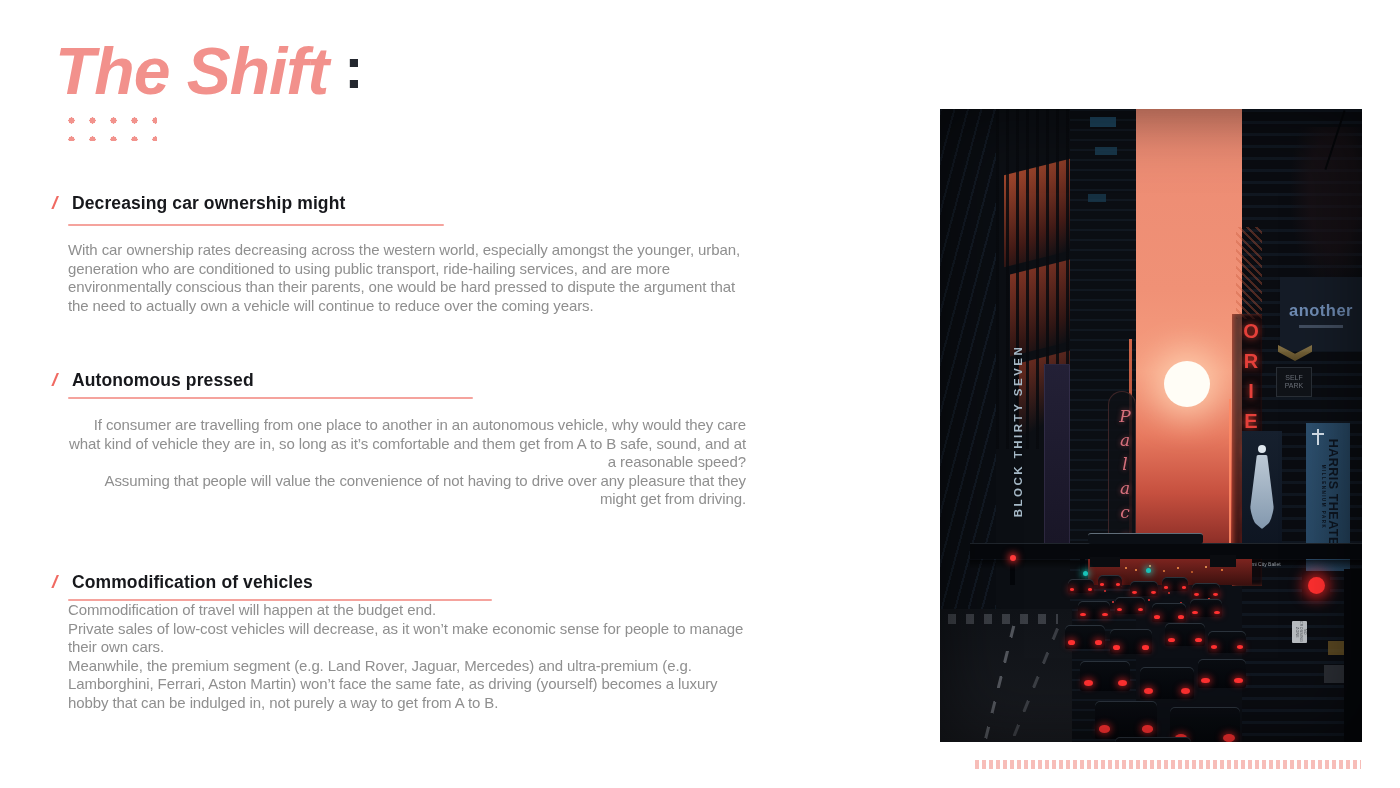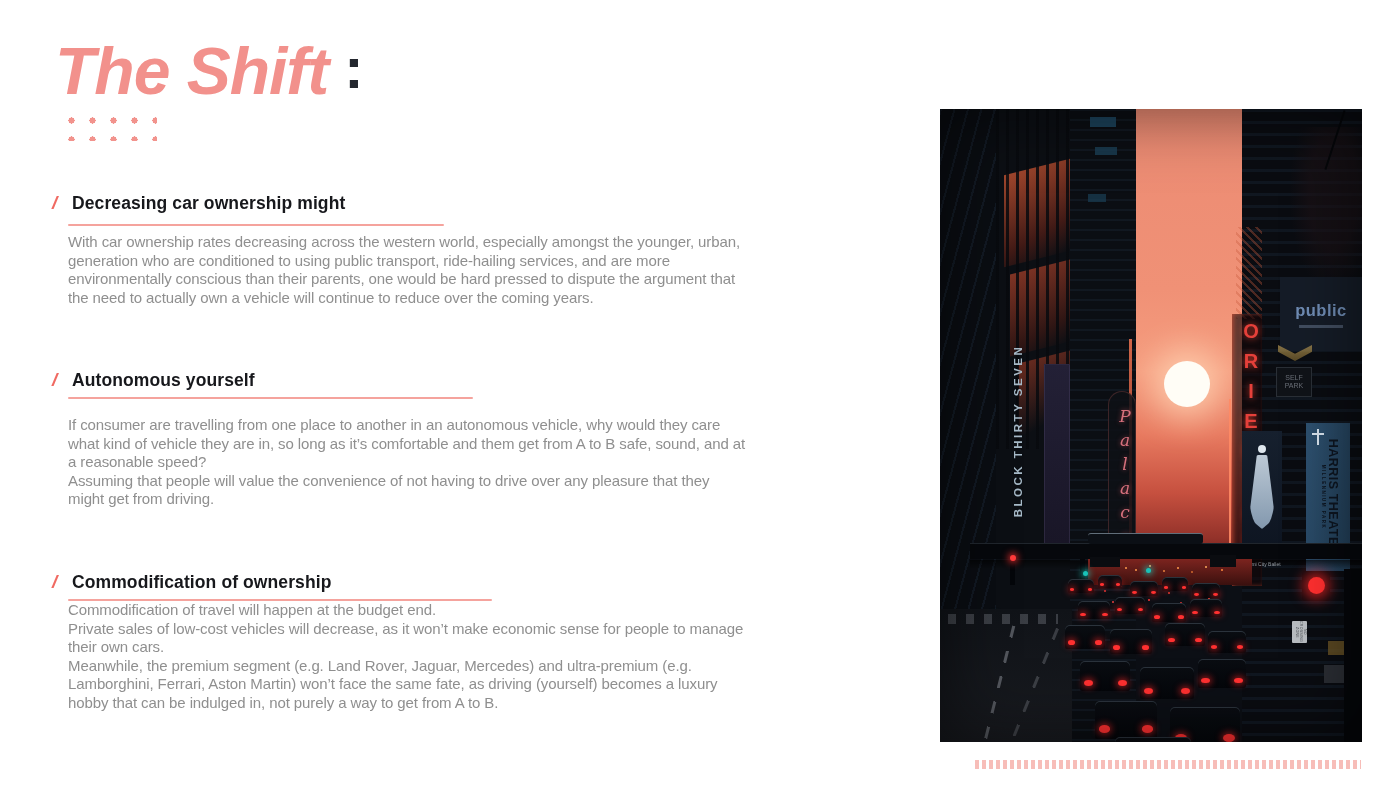--- a/index.html
+++ b/index.html
@@ -21,22 +21,22 @@
   .sec-1 { top:192px; } .sec-2 { top:369px; } .sec-3 { top:571px; }
   .sec-head { display:flex; gap:10px; align-items:flex-start; }
   .marker { color:#f06a62; font-style:italic; font-weight:700; font-size:19px; line-height:22px; width:10px; }
   .sec-head h2 { font-size:17.5px; font-weight:700; color:#17181c; letter-spacing:.1px; line-height:22px; }
   .underline { height:2px; background:#f5a39d; margin-left:16px; border-radius:1px; }
   .sec-1 .underline { width:376px; margin-top:10px; }
   .sec-2 .underline { width:405px; margin-top:6px; }
   .sec-3 .underline { width:424px; margin-top:6px; }
   .body-text { margin-left:16px; width:678px; font-size:15px; line-height:18.6px;
                color:#8f8f8f; letter-spacing:-0.1px; white-space:pre-line; }
-  .sec-1 .body-text { margin-top:7px; }
-  .sec-2 .body-text { margin-top:17px; }
+  .sec-1 .body-text { margin-top:15px; }
+  .sec-2 .body-text { margin-top:17px;text-align:right; }
   .sec-3 .body-text { }
 
   
   .photo { position:absolute; left:940px; top:109px; width:422px; height:633px;
            background:#0c0f15; overflow:hidden; }
   .photo > * { position:absolute; }
   .photo::after { content:""; position:absolute; inset:0;
                   box-shadow:inset 0 0 70px rgba(0,0,0,.55); pointer-events:none; }
 
   .sky { left:192px; top:0; width:112px; height:452px;
@@ -200,31 +200,31 @@
       <span class="marker">/</span>
       <h2>Decreasing car ownership might</h2>
     </div>
     <div class="underline"></div>
     <p class="body-text">With car ownership rates decreasing across the western world, especially amongst the younger, urban, generation who are conditioned to using public transport, ride-hailing services, and are more environmentally conscious than their parents, one would be hard pressed to dispute the argument that the need to actually own a vehicle will continue to reduce over the coming years.</p>
   </section>
 
   <section class="section sec-2">
     <div class="sec-head">
       <span class="marker">/</span>
-      <h2>Autonomous yourself</h2>
+      <h2>Autonomous pressed</h2>
     </div>
     <div class="underline"></div>
     <p class="body-text">If consumer are travelling from one place to another in an autonomous vehicle, why would they care what kind of vehicle they are in, so long as it’s comfortable and them get from A to B safe, sound, and at a reasonable speed?
 Assuming that people will value the convenience of not having to drive over any pleasure that they might get from driving.</p>
   </section>
 
   <section class="section sec-3">
     <div class="sec-head">
       <span class="marker">/</span>
-      <h2>Commodification of ownership</h2>
+      <h2>Commodification of vehicles</h2>
     </div>
     <div class="underline"></div>
     <p class="body-text">Commodification of travel will happen at the budget end.
  Private sales of low-cost vehicles will decrease, as it won’t make economic sense for people to manage their own cars.
 Meanwhile, the premium segment (e.g. Land Rover, Jaguar, Mercedes) and ultra-premium (e.g. Lamborghini, Ferrari, Aston Martin) won’t face the same fate, as driving (yourself) becomes a luxury hobby that can be indulged in, not purely a way to get from A to B.</p>
   </section>
 
   <figure class="photo">
     <div class="sky"></div>
     <div class="sun"></div>
@@ -242,21 +242,21 @@
     <div class="rim-left"></div>
 
     <div class="bldg-right-main"></div>
     <div class="statue"></div>
     <div class="crane"></div>
     <div class="sign-structure"></div>
     <div class="rim-right"></div>
     <div class="oriental-sign">ORIENTAL</div>
 
     <div class="porter-panel">
-      <span class="porter-text">public</span>
+      <span class="porter-text">another</span>
       <span class="porter-sub"></span>
     </div>
     <div class="chevron"></div>
     <div class="self-park">SELF
 PARK</div>
 
     <div class="block37">BLOCK THIRTY SEVEN</div>
     <div class="banner-dim"></div>
     <div class="palace-sign">Palace</div>
 

